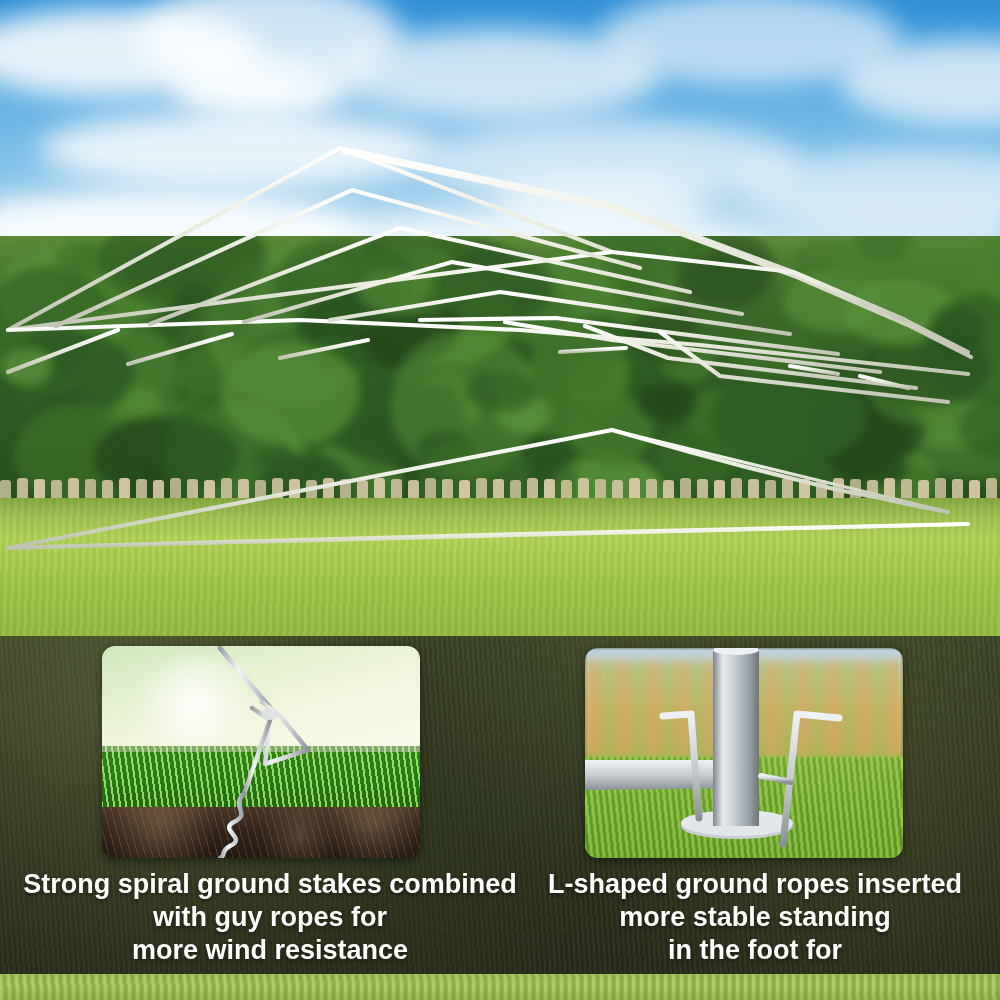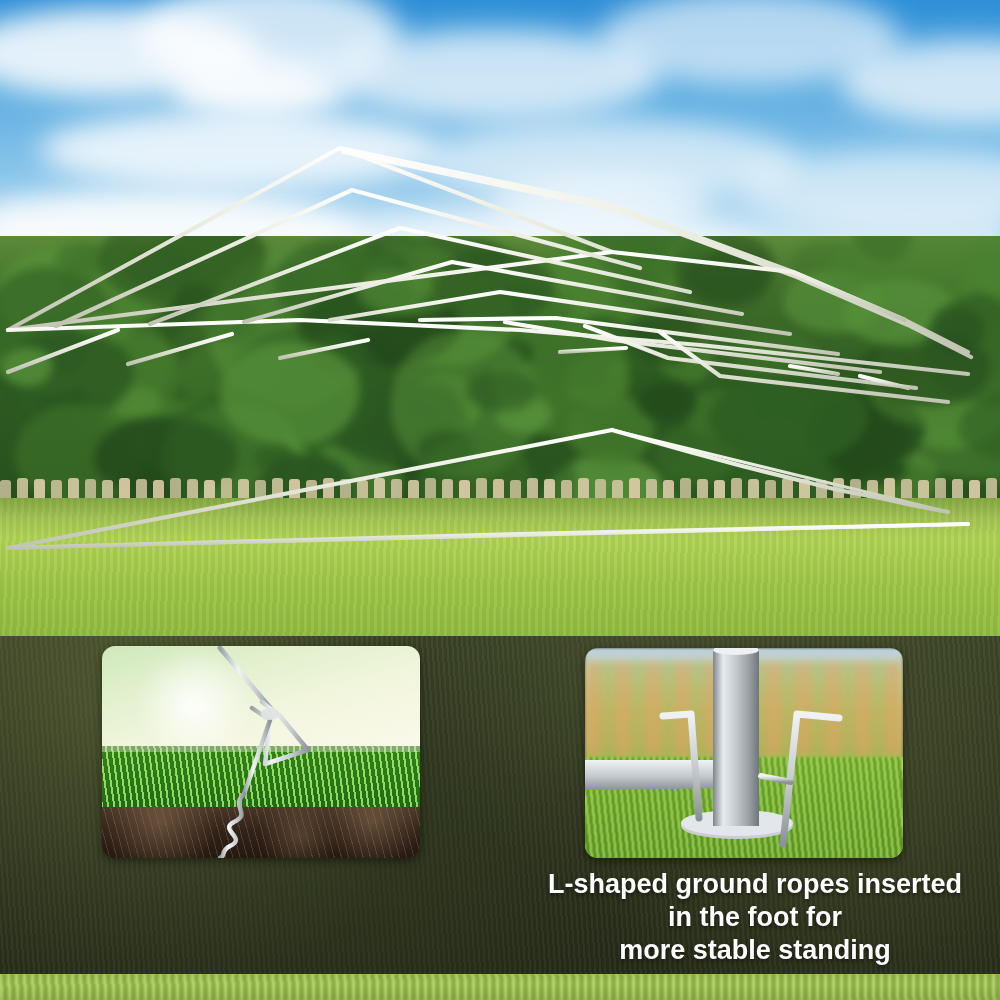--- a/index.html
+++ b/index.html
@@ -467,21 +467,26 @@
       <ellipse cx="151" cy="2" rx="23" ry="5" fill="#eef1f3"></ellipse>
 
       <g fill="none" stroke="url(#armG)" stroke-width="7" stroke-linecap="round" stroke-linejoin="round">
         <path d="M78 68 L106 66 L114 170"></path>
         <path d="M254 70 L212 66 L198 196"></path>
       </g>
       <path d="M176 128 L206 134" stroke="url(#armG)" stroke-width="6" fill="none" stroke-linecap="round"></path>
     </svg>
   </div>
 
+  <div class="caption cap-left">
+    <div>Strong spiral ground stakes combined</div>
+    <div>with guy ropes for</div>
+    <div>more wind resistance</div>
+  </div>
 
   <div class="caption cap-right">
     <div>L-shaped ground ropes inserted</div>
+    <div>more stable standing</div>
     <div>in the foot for</div>
-    <div>more stable standing</div>
   </div>
 
   <div class="grass-strip"></div>
 </div>
 
 </body></html>

